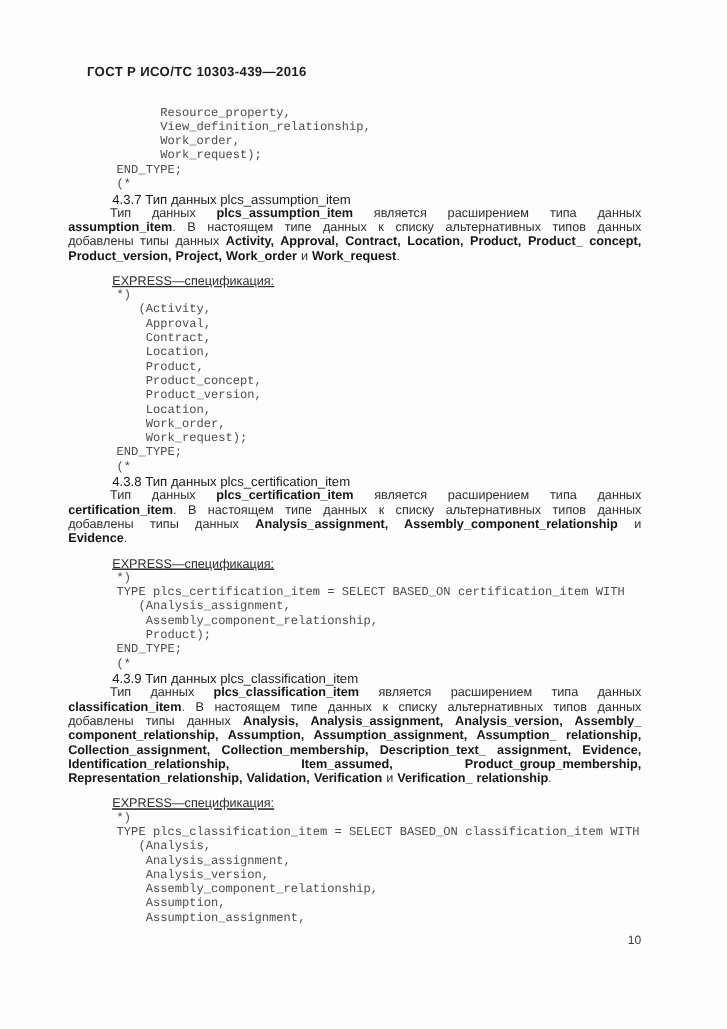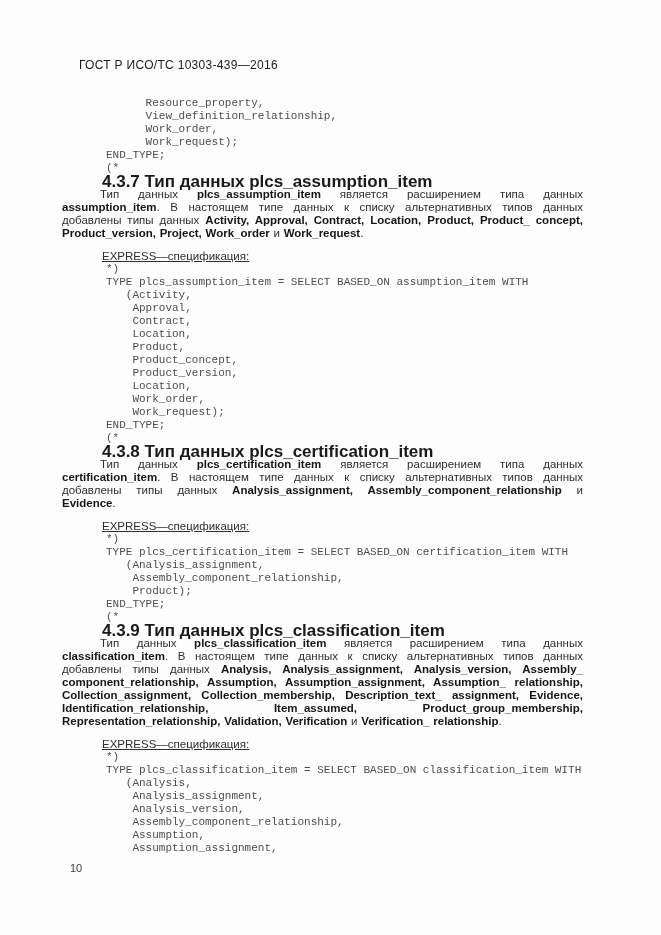--- a/index.html
+++ b/index.html
@@ -11,53 +11,53 @@
     position: relative;
     overflow: hidden;
   }
   .page {
     position: absolute; left: 0; top: 0;
     width: 661px; height: 935px;
     background: #fdfdfd;
   }
   .doc-header {
     position: absolute; left: 79px; top: 58px;
-    font-size: 12px; font-weight: normal; color: #1c1c1c;
+    font-size: 12px; font-weight: bold; color: #1c1c1c;
     letter-spacing: 0.3px;
     white-space: nowrap;
   }
   .content {
     position: absolute; left: 62px; top: 97px;
     width: 521px;
   }
   .code {
     font-family: "Liberation Mono", "DejaVu Sans Mono", monospace;
     font-size: 11px; line-height: 13px;
     color: #4d4d4d;
   }
   .code-line { white-space: pre; height: 13px; margin-left: 44px; }
   .heading {
-    font-size: 17px; font-weight: bold; color: #1a1a1a;
+    font-size: 12px; font-weight: normal; color: #1a1a1a;
     line-height: 13px; padding-left: 40px;
   }
   .para {
     font-size: 11.5px; line-height: 13px;
     text-align: justify; text-indent: 38px;
     color: #2e2e2e;
     word-spacing: 0.5px;
   }
   .para b { color: #161616; }
   .express-row { margin-top: 8px; padding-left: 40px; line-height: 13px; text-decoration: underline; }
   .express-label {
     font-size: 11.5px; color: #2e2e2e;
     text-decoration: underline;
   }
   .page-number {
     margin-top: 7px; padding-left: 8px;
-    font-size: 11px; color: #3d3d3d;
+    font-size: 11px; color: #3d3d3d; text-align: right;
   }
 </style>
 </head>
 <body>
 
 <div class="page">
   <div class="doc-header">ГОСТ Р ИСО/ТС 10303-439—2016</div>
 
   <div class="content">
       <div class="code">
@@ -66,21 +66,20 @@
         <div class="code-line">      Work_order,</div>
         <div class="code-line">      Work_request);</div>
         <div class="code-line">END_TYPE;</div>
         <div class="code-line">(*</div>
       </div>
       <div class="heading">4.3.7 Тип данных plcs_assumption_item</div>
       <p class="para"><span>Тип данных </span><b>plcs_assumption_item</b><span> является расширением типа данных </span><b>assumption_item</b><span>. В настоящем типе данных к списку альтернативных типов данных добавлены типы данных </span><b>Activity, Approval, Contract, Location, Product, Product_ concept, Product_version, Project, Work_order</b><span> и </span><b>Work_request</b><span>.</span></p>
       <div class="express-row"><span class="express-label">EXPRESS—спецификация:</span></div>
       <div class="code">
         <div class="code-line">*)</div>
-        <div class="code-line">TYPE plcs_assumption_item = SELECT BASED_ON assumption_item WITH</div>
         <div class="code-line">   (Activity,</div>
         <div class="code-line">    Approval,</div>
         <div class="code-line">    Contract,</div>
         <div class="code-line">    Location,</div>
         <div class="code-line">    Product,</div>
         <div class="code-line">    Product_concept,</div>
         <div class="code-line">    Product_version,</div>
         <div class="code-line">    Location,</div>
         <div class="code-line">    Work_order,</div>
         <div class="code-line">    Work_request);</div>

